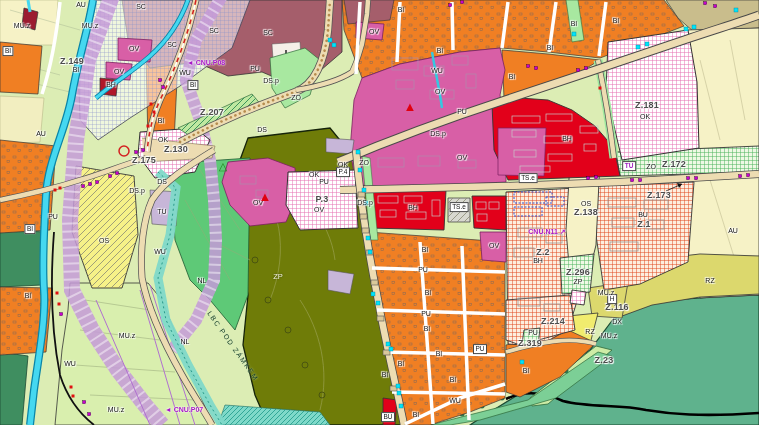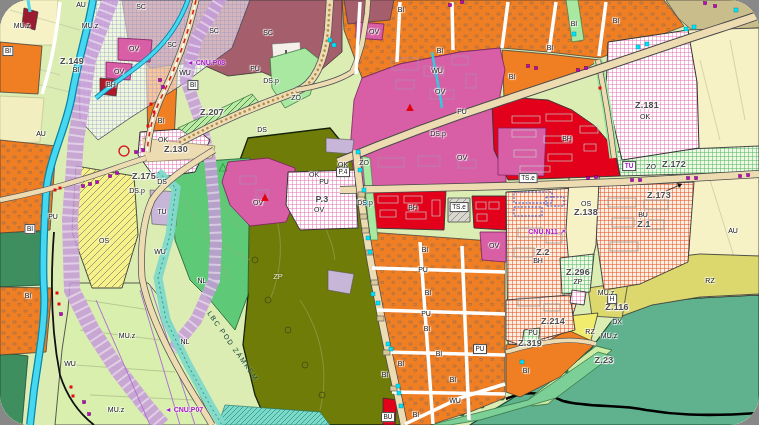--- a/index.html
+++ b/index.html
@@ -1,18 +1,18 @@
 <!DOCTYPE html>
 <html><head>
 <meta charset="utf-8">
 <style>
   html,body{margin:0;padding:0;background:#888;}
   *{box-sizing:border-box;}
   .map-viewport{position:relative;width:759px;height:425px;overflow:hidden;
-    background:#dcedb4;font-family:"Liberation Sans",sans-serif;border-radius:30px;}
+    background:#dcedb4;font-family:"Liberation Sans",sans-serif;}
   .map-viewport svg{position:absolute;left:0;top:0;}
   .labels{position:absolute;left:0;top:0;width:759px;height:425px;}
   .lbl{position:absolute;transform:translate(-50%,-50%);white-space:nowrap;
     pointer-events:none;line-height:1;font-family:"Liberation Sans",sans-serif;}
   .zone{font-size:7px;color:#141414;
     text-shadow:0 0 2px #fff,0 0 2px #fff,1px 1px 1px #fff,-1px -1px 1px #fff;}
   .plan{font-size:9px;font-weight:bold;color:#4c4c4c;letter-spacing:.2px;
     text-shadow:0 0 2px #fff,0 0 2px #fff,1px 1px 1px #fff,-1px -1px 1px #fff;}
   .box,.boxp{font-size:6.5px;color:#111;background:#fff;border:0.5px solid #444;
     padding:0 1.5px;line-height:1.2;}
@@ -386,21 +386,21 @@
     <rect x="572" y="32" width="4" height="4"></rect>
           <rect x="520" y="360" width="4" height="4"></rect>
   </g>
 </g>
 </svg>
 
 <div class="labels">
       <span class="lbl plan" style="left: 72px; top: 61px;">Z.149</span>
       <span class="lbl plan" style="left: 212px; top: 112px;">Z.207</span>
       <span class="lbl plan" style="left: 162px; top: 149px; padding-left: 28px;">Z.130</span>
-      <span class="lbl plan" style="left: 144px; top: 176px;">Z.175</span>
+      <span class="lbl plan" style="left: 144px; top: 160px;">Z.175</span>
       <span class="lbl plan" style="left: 647px; top: 105px;">Z.181</span>
       <span class="lbl plan" style="left: 674px; top: 164px;">Z.172</span>
       <span class="lbl plan" style="left: 659px; top: 195px;">Z.173</span>
       <span class="lbl plan" style="left: 644px; top: 224px;">Z.1</span>
       <span class="lbl plan" style="left: 543px; top: 252px; text-align: center;">Z.2</span>
       <span class="lbl plan" style="left: 586px; top: 212px;">Z.138</span>
       <span class="lbl plan" style="left: 578px; top: 272px;">Z.296</span>
       <span class="lbl plan" style="left: 553px; top: 321px;">Z.214</span>
       <span class="lbl plan" style="left: 530px; top: 343px;">Z.319</span>
       <span class="lbl plan" style="left: 609px; top: 307px; padding-left: 16px;">Z.116</span>

